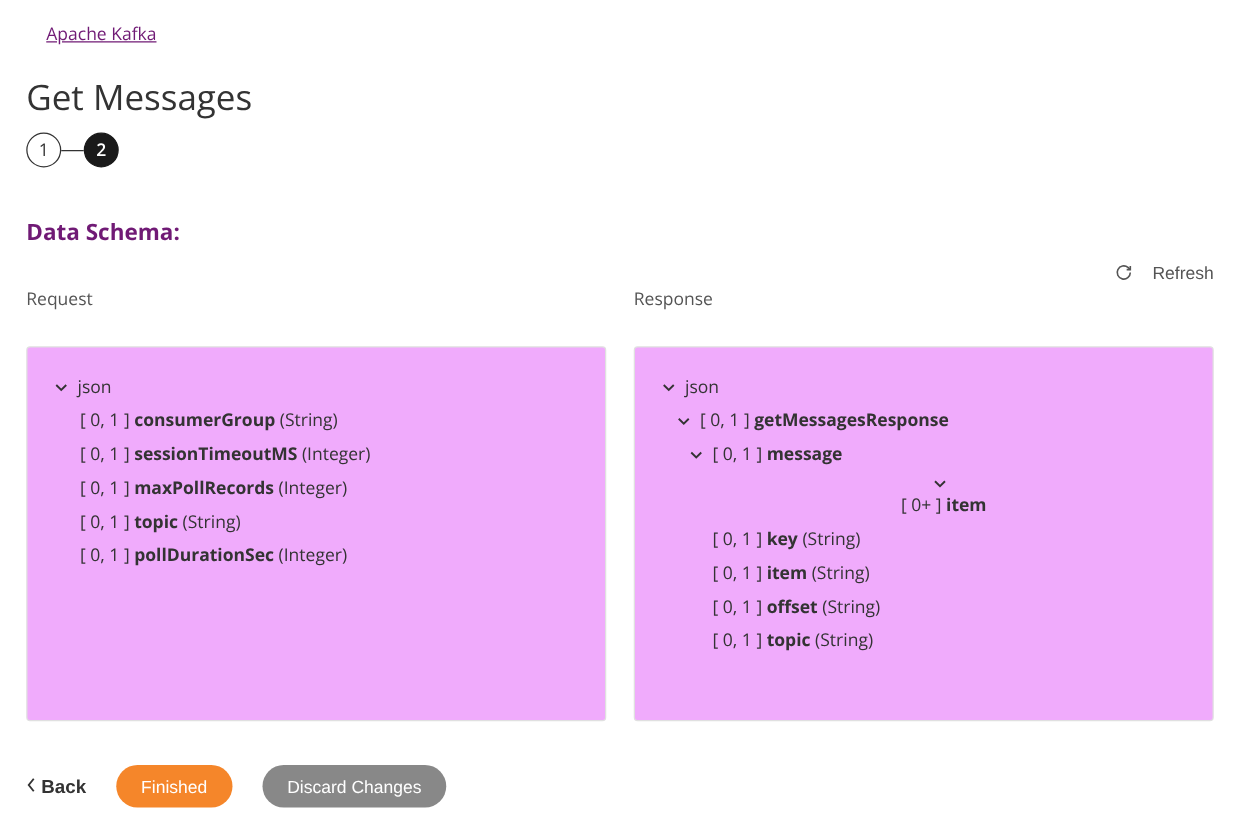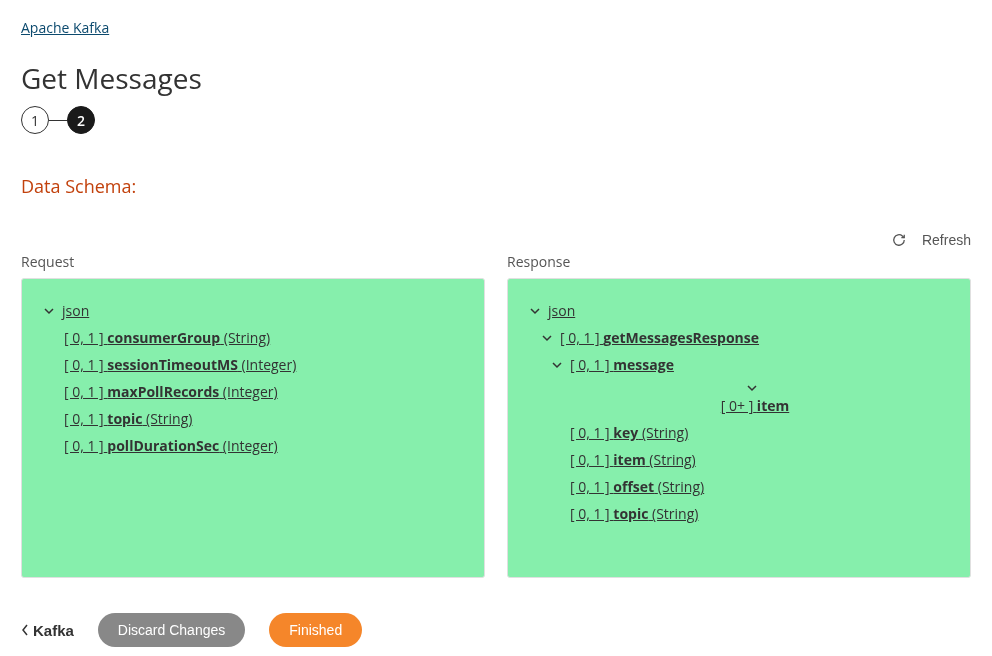--- a/index.html
+++ b/index.html
@@ -5,23 +5,24 @@
     * { box-sizing: border-box; margin: 0; padding: 0; }
     body {
       font-family: "Open Sans", -apple-system, BlinkMacSystemFont, "Segoe UI", Roboto, Helvetica, Arial, sans-serif;
       background: #fff;
       color: #333;
       font-size: 14px;
       width: 992px;
       padding: 18px 21px 24px 21px;
     }
     .breadcrumb a {
-      color: #0c4a6e;
+      color: #701a75;
       text-decoration: underline;
       font-size: 14px;
+      margin-left: 16px;
     }
     .page-title {
       font-size: 28px;
       font-weight: 400;
       color: #333;
       margin-top: 22px;
       margin-bottom: 9px;
     }
     .stepper {
       display: flex;
@@ -46,23 +47,23 @@
       border-color: #1a1a1a;
       font-weight: 600;
     }
     .step-connector {
       width: 18px;
       height: 1px;
       background: #333;
     }
     .section-title {
       font-size: 18px;
-      font-weight: 400;
-      color: #c2410c;
-      margin-bottom: 34px;
+      font-weight: 700;
+      color: #701a75;
+      margin-bottom: 12px;
     }
     .refresh-row {
       display: flex;
       justify-content: flex-end;
       align-items: center;
       margin-bottom: 4px;
     }
     .refresh-btn {
       display: flex;
       align-items: center;
@@ -82,29 +83,28 @@
       display: flex;
       gap: 22px;
     }
     .schema-col {
       flex: 1;
       min-width: 0;
     }
     .col-label {
       font-size: 14px;
       color: #555;
-      margin-bottom: 7px;
+      margin-bottom: 28px;
     }
     .schema-box {
       border: 1px solid #e0e0e0;
       border-radius: 3px;
       padding: 18px 20px;
       min-height: 300px;
-      background: #86efac;
-      text-decoration: underline;
+      background: #f0abfc;
     }
     .tree-node {
       display: flex;
       align-items: center;
       padding: 3px 0;
       font-size: 14px;
       line-height: 1.5;
       color: #333;
     }
     .tree-toggle {
@@ -315,17 +315,17 @@
   </div>
 </div>
 
 <div class="footer">
   <button class="back-btn">
     <span>
       <svg viewBox="0 0 8 12">
           <path d="M6 1 L2 6 L6 11" fill="none" stroke="#333" stroke-width="1.5"></path>
         </svg>
     </span>
-    <span>Kafka</span>
+    <span>Back</span>
   </button>
+  <button class="btn btn-primary">Finished</button>
   <button class="btn btn-secondary">Discard Changes</button>
-  <button class="btn btn-primary">Finished</button>
 </div>
 
 </body></html>

